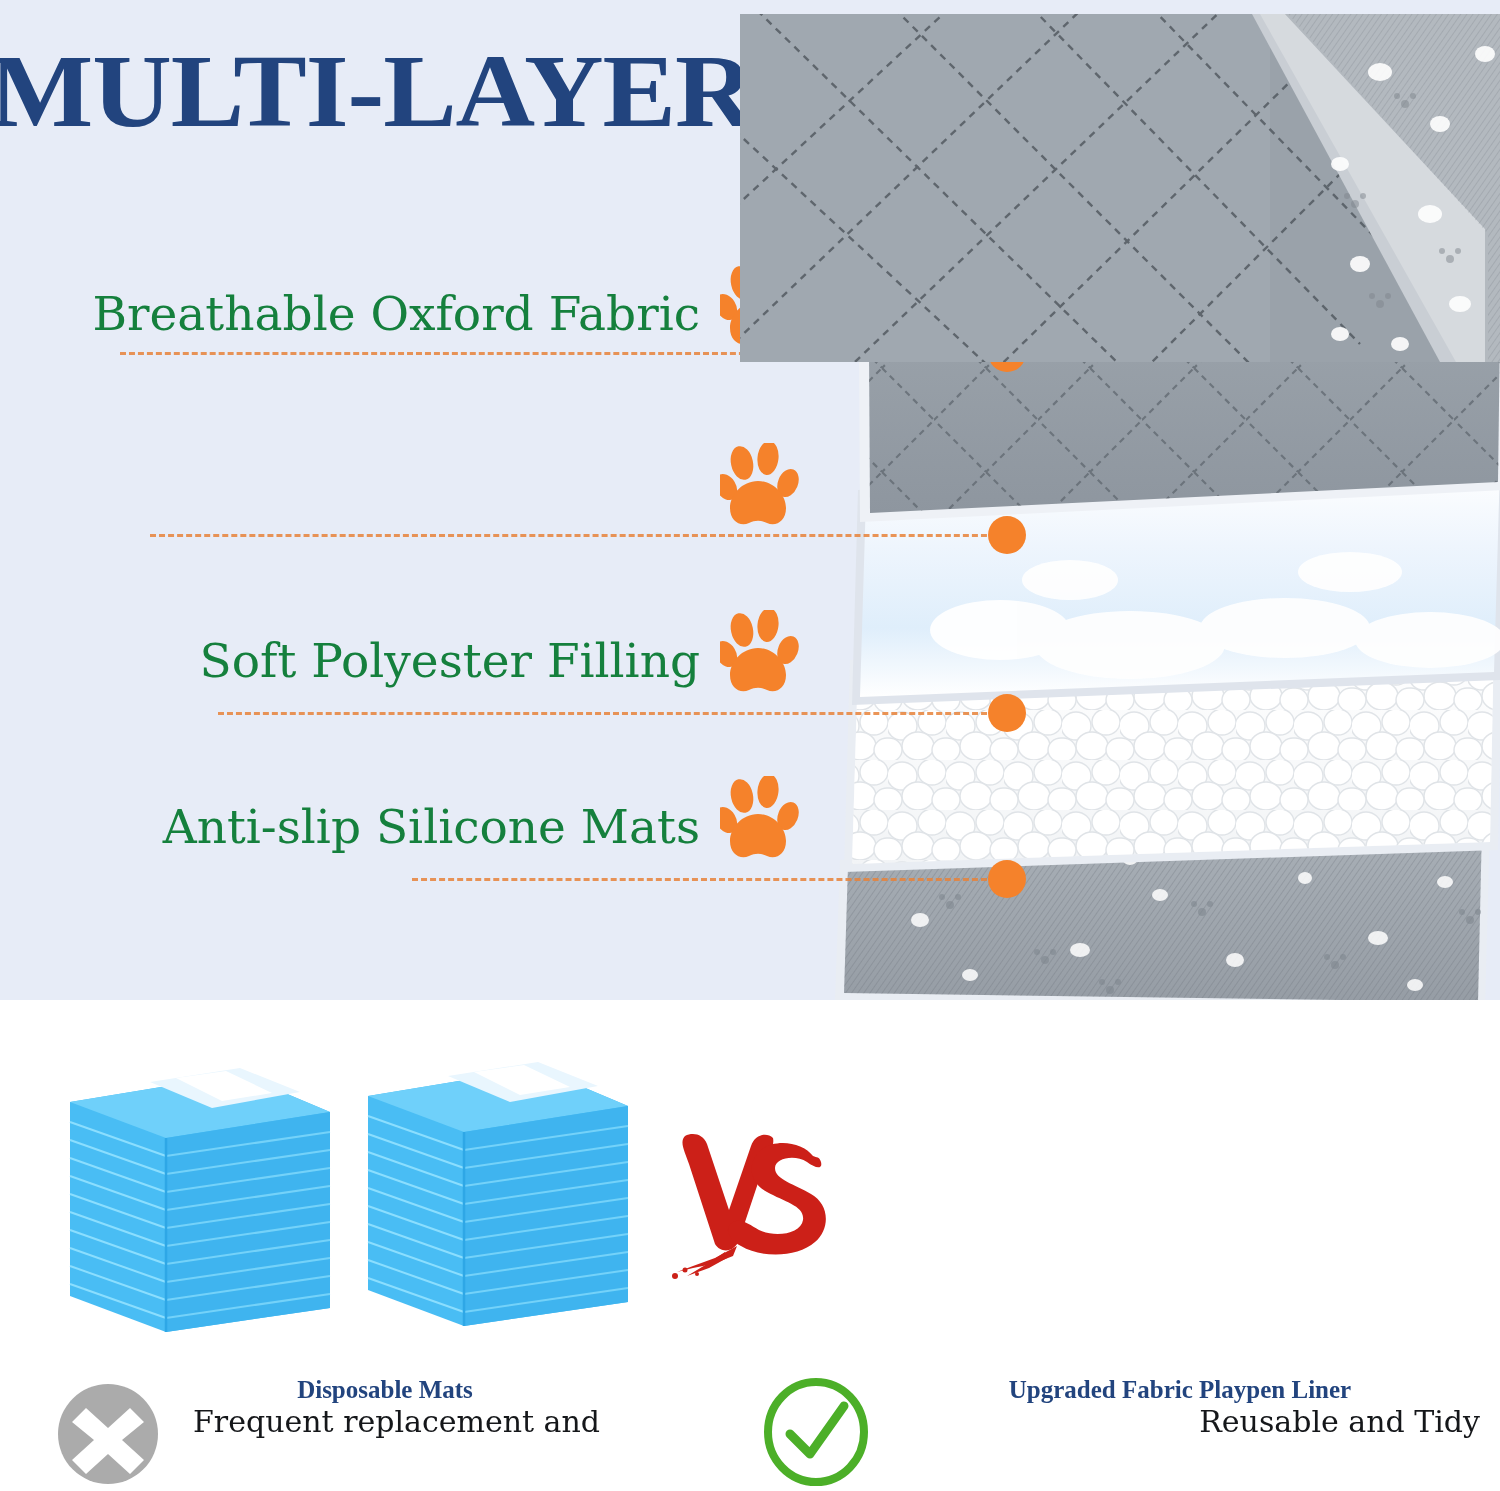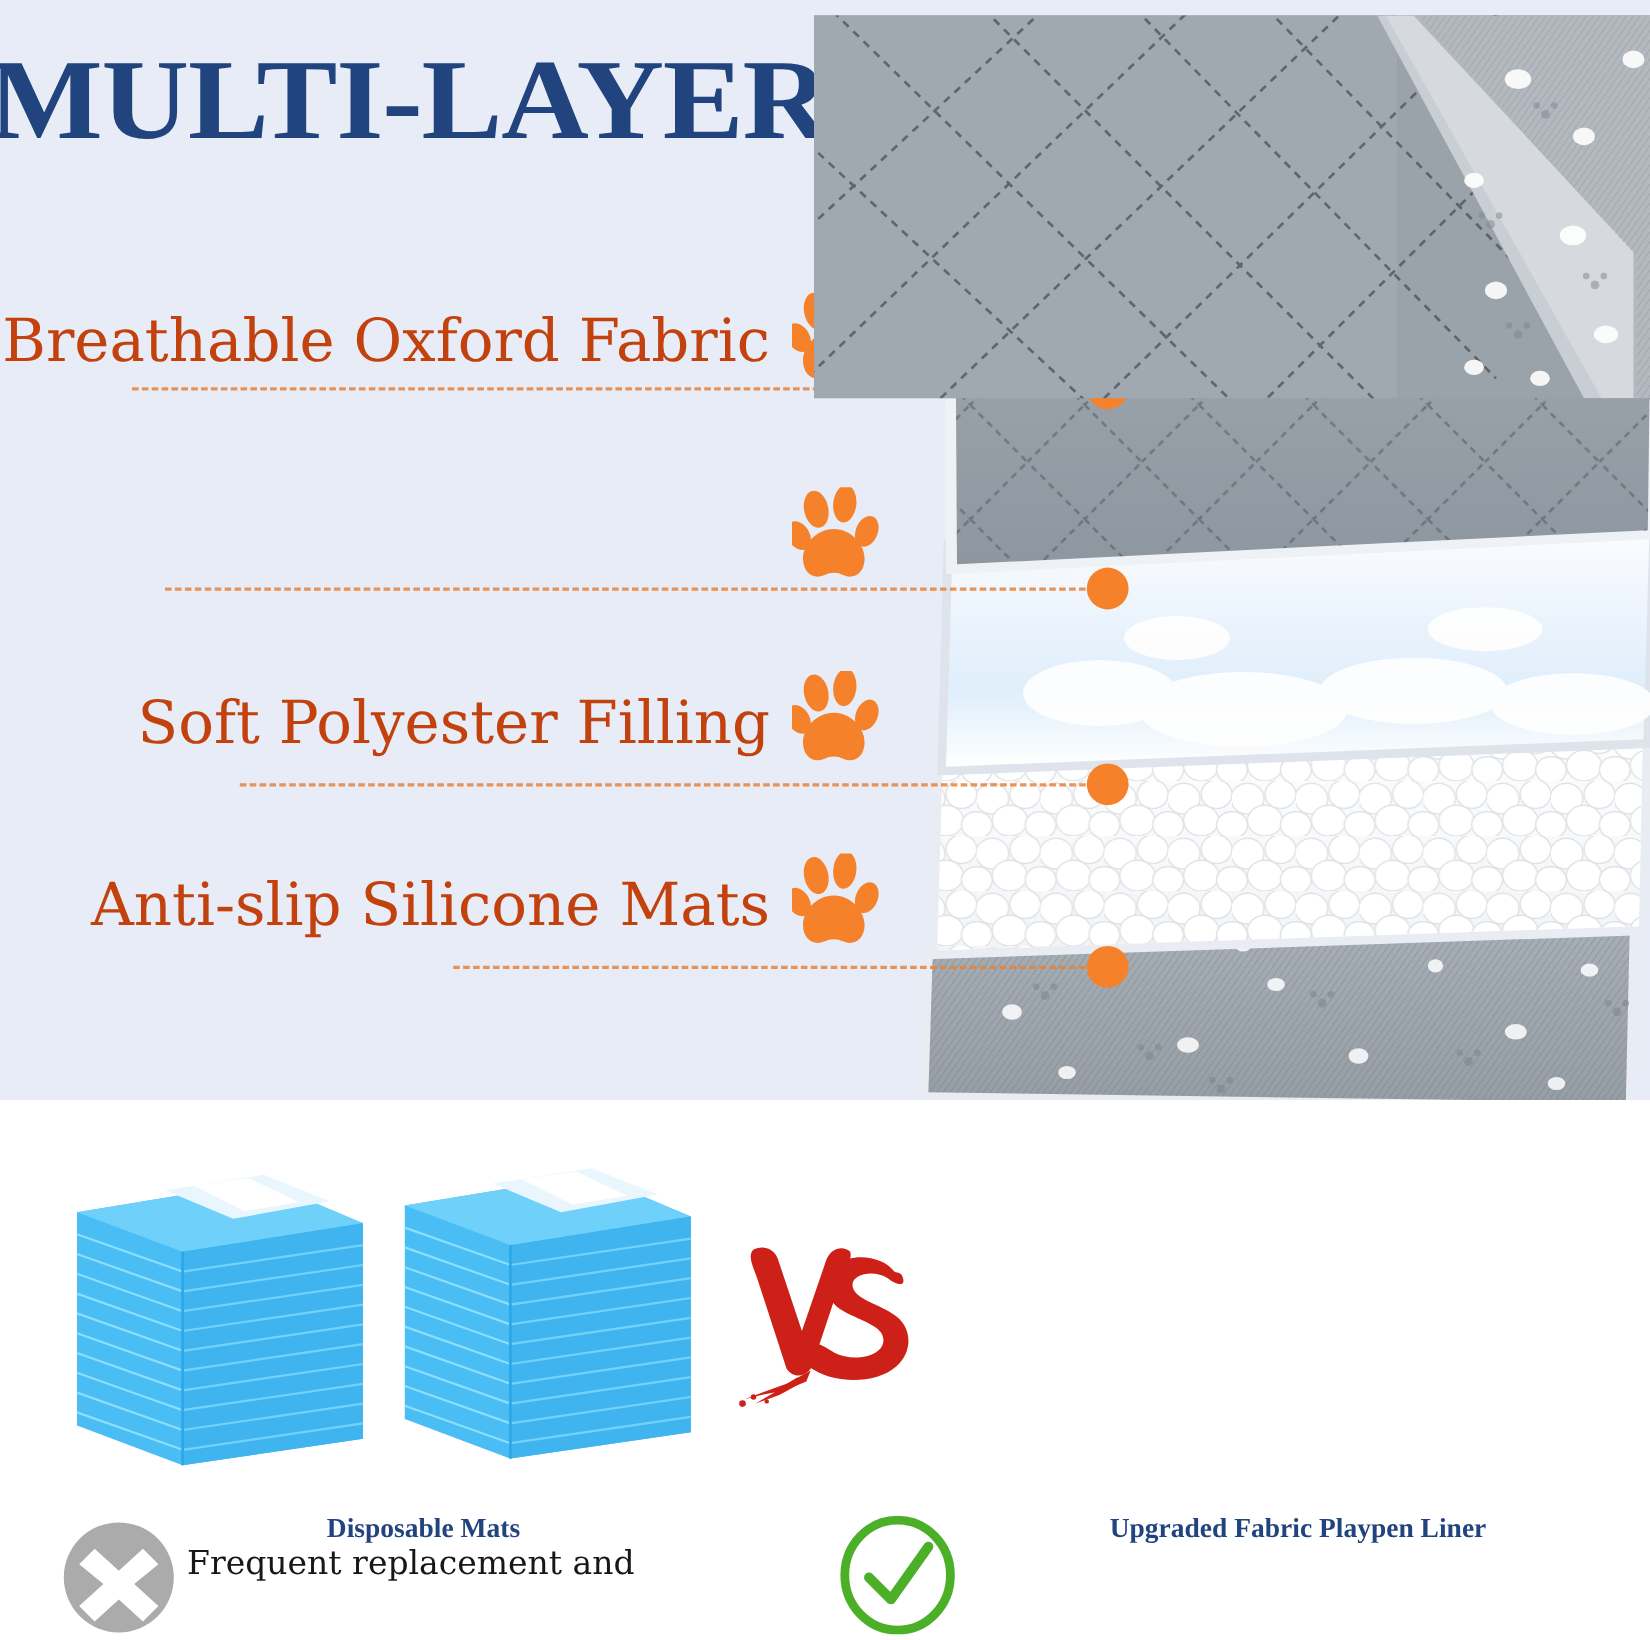--- a/index.html
+++ b/index.html
@@ -36,22 +36,22 @@
     white-space:nowrap;
   }
 
   
   .feature-row{position:absolute;height:120px;}
   .feature-text{
     position:absolute;
     right:100px;
     bottom:44px;
     font-family:"DejaVu Serif", serif;
-    font-size:54px;
-    color:#c2410c;
+    font-size:47px;
+    color:#15803d;
     white-space:nowrap;
     letter-spacing:0px;
   }
   .paw{position:absolute;right:0px;bottom:34px;width:80px;height:88px;}
   .dash-line{
     position:absolute;
     height:0;
     border-top:3px dashed #E8833A;
     opacity:.85;
   }
@@ -82,21 +82,21 @@
     color:#22447e;
     font-size:25px;
     text-align:center;
     line-height:1.12;
     white-space:nowrap;
   }
   .caption-sub{
     font-family:"DejaVu Serif", serif;
     color:#15171a;
     font-size:30px;
-    text-align:left;
+    text-align:right;
     line-height:1.18;
   }
   #x-badge{position:absolute;left:56px;top:1382px;width:104px;height:104px;}
   #check-badge{position:absolute;left:762px;top:1378px;width:108px;height:108px;}
 </style>
 </head>
 <body>
 
 <div id="page">
 
@@ -452,15 +452,16 @@
     <path d="M28,56 L48,76 L82,28" fill="none" stroke="#4CAF28" stroke-width="9" stroke-linecap="round" stroke-linejoin="round"></path>
   </svg>
 
   <div class="caption-block" style="left:170px;width:430px;">
     <div class="caption-title">Disposable Mats</div>
     <div class="caption-sub">Frequent replacement and</div>
   </div>
 
   <div class="caption-block" style="left:880px;width:600px;">
     <div class="caption-title">Upgraded Fabric Playpen Liner</div>
+    <div class="caption-sub">Reusable and Tidy</div>
   </div>
 
 </div>
 
 </body></html>

